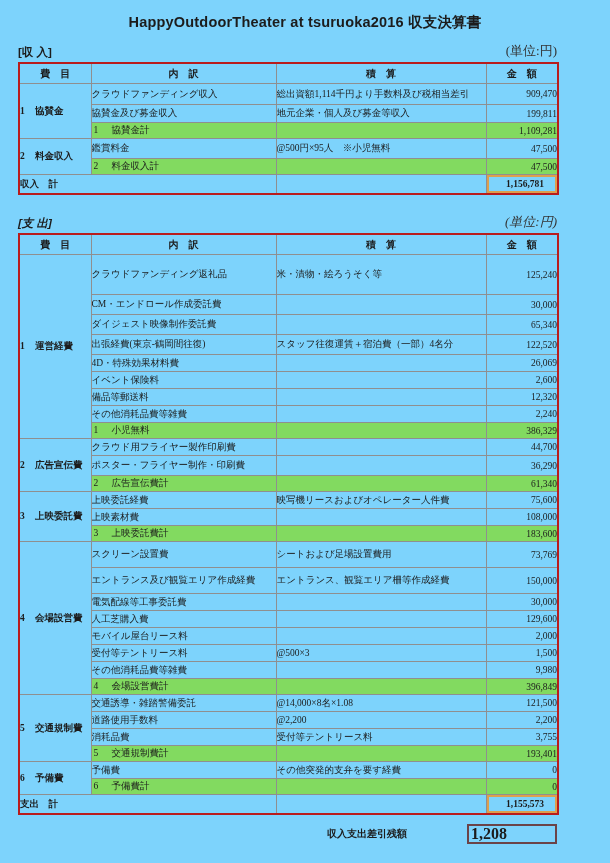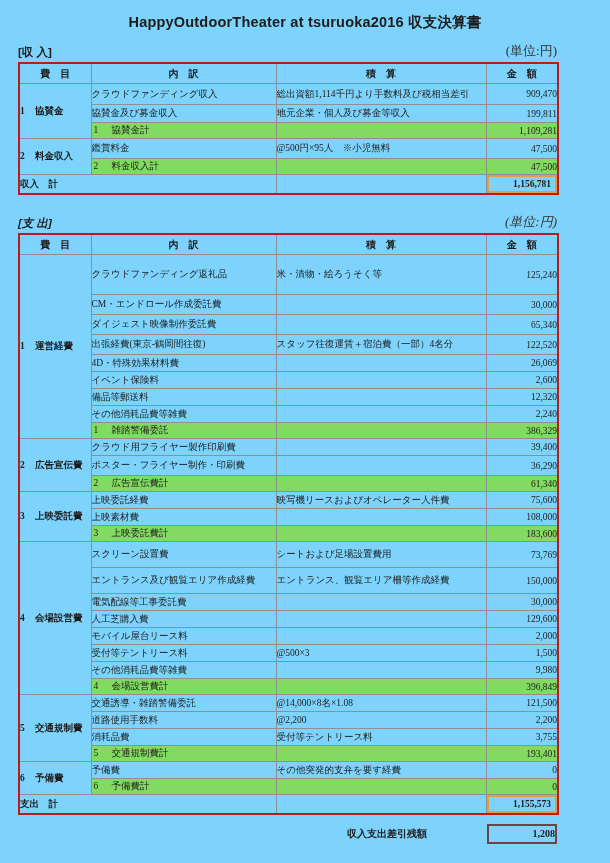--- a/index.html
+++ b/index.html
@@ -32,33 +32,33 @@
   td.calc{padding:1px 3px 1px 6px;text-align:left;vertical-align:middle;}
   td.amt{text-align:right;padding:1px 5px 1px 2px;vertical-align:middle;margin-left:32px;}
   td.cat{padding-left:4px;vertical-align:middle;font-weight:bold;}
   .cat-num{display:inline-block;width:15px;}
   tr.sub td{background:#82da60;}
   .sub-num{display:inline-block;margin-left:2px;width:18px;}
   tr.total-row td{font-weight:bold;height:18px;}
   td.total-label{padding-left:6px;}
   td.box-cell{padding:1px;}
   .cell-box{
-    border:2px solid #dd9f4e;text-align:right;padding:1px 4px 1px 2px;
+    border:2px solid #dd9f4e;text-align:right;padding:1px 11px 1px 2px;
     font-weight:bold;line-height:12px;
   }
   .h16{height:16px}.h17{height:17px}.h18{height:18px}.h20{height:20px}
   .h21{height:21px}.h26{height:26px}.h40{height:40px}
   .balance{
     display:flex;justify-content:flex-end;align-items:center;
     width:539px;margin:9px 0 0 18px;
   }
   .balance-label{font-weight:bold;font-size:10px;margin-right:60px;}
   .balance-box{
-    width:64px;border:2.5px solid #6b4348;padding:2px 0 2px 2px;
-    text-align:right;font-weight:bold;font-size:10px;line-height:12px;
+    width:64px;border:2.5px solid #6b4348;padding:2px 20px 2px 2px;
+    font-weight:bold;font-size:16px;line-height:12px;
   }
 </style>
 </head>
 <body>
 
 <div class="page">
 
   <h1 class="title">HappyOutdoorTheater at tsuruoka2016 収支決算書</h1>
 
   <div class="section-head">
@@ -176,30 +176,30 @@
         <td class="item">備品等郵送料</td>
         <td class="calc"></td>
         <td class="amt">12,320</td>
       </tr>
       <tr class="h17">
         <td class="item">その他消耗品費等雑費</td>
         <td class="calc"></td>
         <td class="amt">2,240</td>
       </tr>
       <tr class="sub h16">
-        <td class="item"><span class="sub-num">1</span><span>雑踏警備委託</span></td>
+        <td class="item"><span class="sub-num">1</span><span>小児無料</span></td>
         <td class="calc"></td>
         <td class="amt">386,329</td>
       </tr>
 
       <tr class="h17">
         <td class="cat" rowspan="3"><span class="cat-num">2</span><span>広告宣伝費</span></td>
         <td class="item">クラウド用フライヤー製作印刷費</td>
         <td class="calc"></td>
-        <td class="amt">39,400</td>
+        <td class="amt">44,700</td>
       </tr>
       <tr class="h20">
         <td class="item">ポスター・フライヤー制作・印刷費</td>
         <td class="calc"></td>
         <td class="amt">36,290</td>
       </tr>
       <tr class="sub h16">
         <td class="item"><span class="sub-num">2</span><span>広告宣伝費計</span></td>
         <td class="calc"></td>
         <td class="amt">61,340</td>

